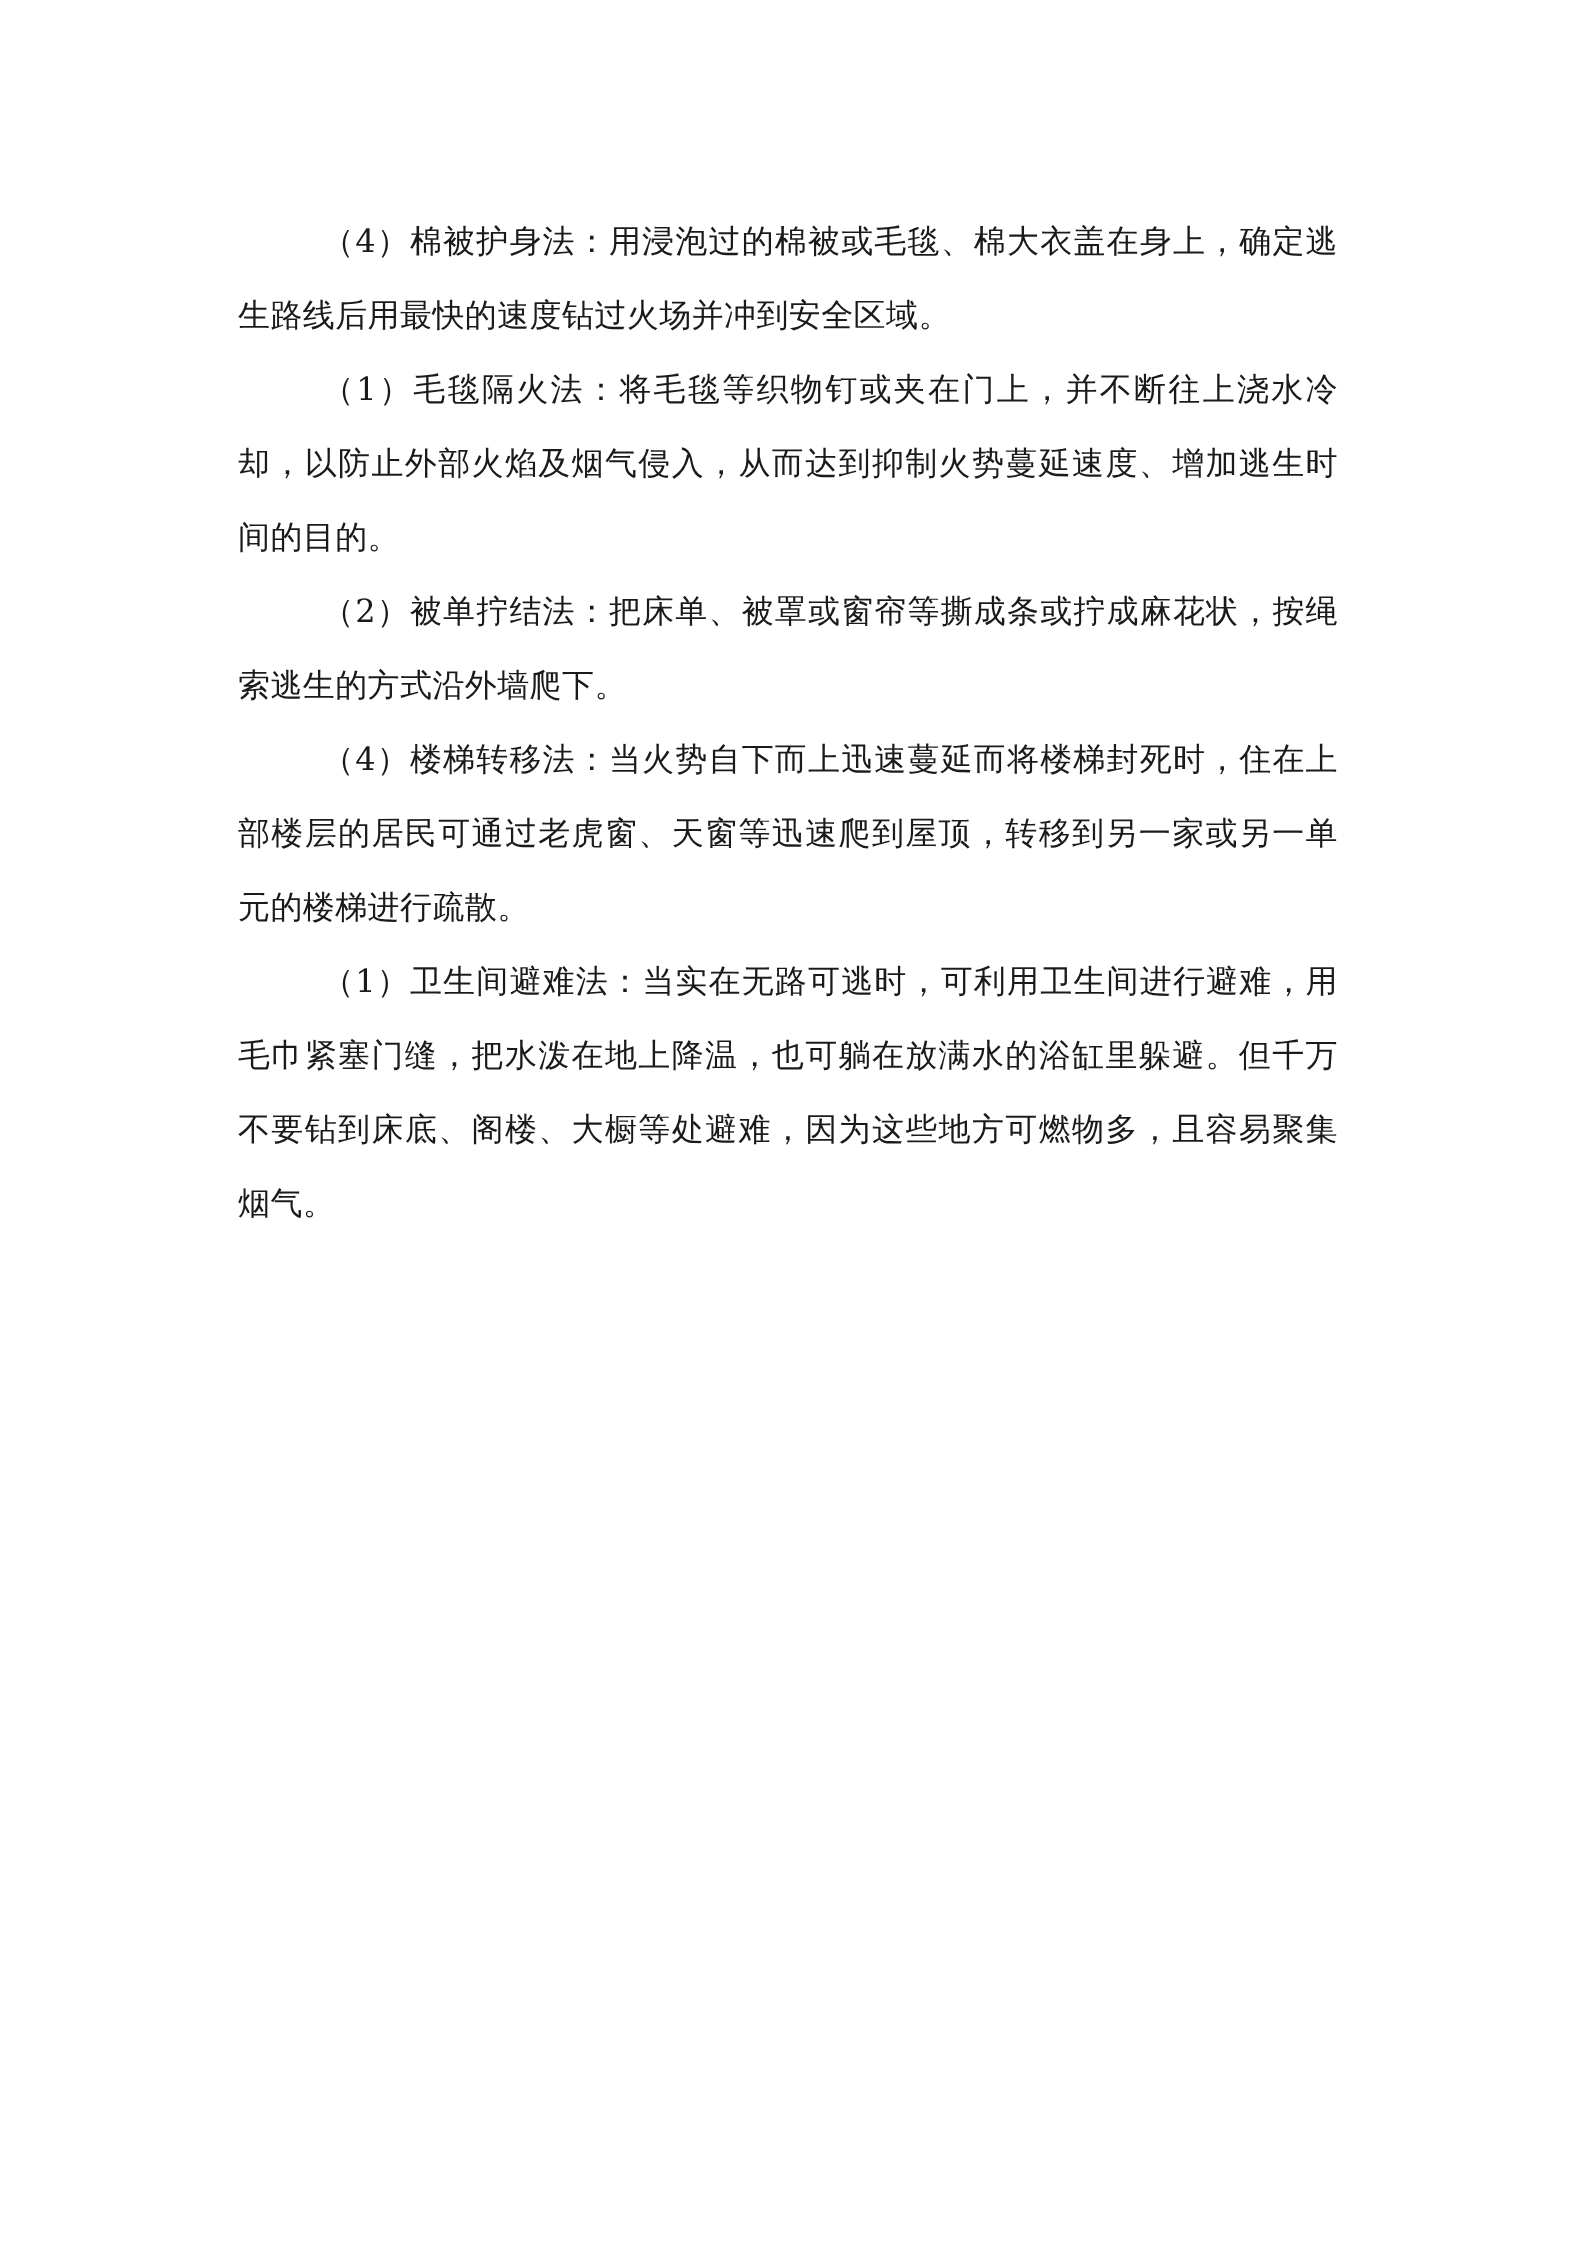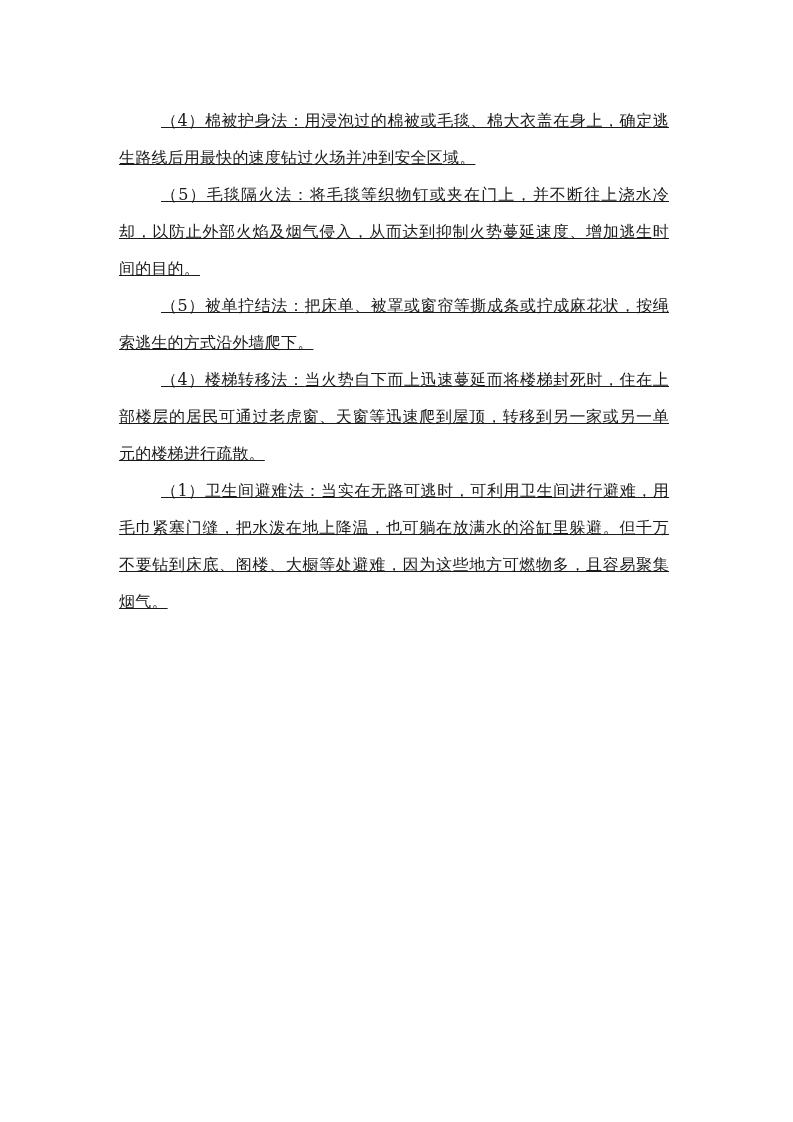--- a/index.html
+++ b/index.html
@@ -14,35 +14,34 @@
       overflow: hidden;
     }
     .page {
       position: absolute;
       left: 119px;
       top: 102px;
       width: 550px;
       font-family: "DejaVu Serif", "Liberation Serif", serif;
       font-size: 16px;
       color: #1a1a1a;
-      text-decoration: underline;
     }
     .para {
       margin: 0;
       line-height: 37px;
       text-indent: 42px;
       text-align: justify;
       letter-spacing: 0.2px;
     }
     .para.gap-before {
       margin-top: 20px;
     }
   </style>
 </head>
 <body>
 
 <div class="page">
   <p class="para"><span>（4）棉被护身法：</span><span>用浸泡过的棉被或毛毯、棉大衣盖在身上，确定逃生路线后用最快的速度钻过火场并冲到安全区域。</span></p>
-  <p class="para"><span>（5）毛毯隔火法：</span><span>将毛毯等织物钉或夹在门上，并不断往上浇水冷却，以防止外部火焰及烟气侵入，从而达到抑制火势蔓延速度、增加逃生时间的目的。</span></p>
-  <p class="para"><span>（5）被单拧结法：</span><span>把床单、被罩或窗帘等撕成条或拧成麻花状，按绳索逃生的方式沿外墙爬下。</span></p>
+  <p class="para"><span>（1）毛毯隔火法：</span><span>将毛毯等织物钉或夹在门上，并不断往上浇水冷却，以防止外部火焰及烟气侵入，从而达到抑制火势蔓延速度、增加逃生时间的目的。</span></p>
+  <p class="para"><span>（2）被单拧结法：</span><span>把床单、被罩或窗帘等撕成条或拧成麻花状，按绳索逃生的方式沿外墙爬下。</span></p>
   <p class="para"><span>（4）楼梯转移法：</span><span>当火势自下而上迅速蔓延而将楼梯封死时，住在上部楼层的居民可通过老虎窗、天窗等迅速爬到屋顶，转移到另一家或另一单元的楼梯进行疏散。</span></p>
   <p class="para"><span>（1）卫生间避难法：</span><span>当实在无路可逃时，可利用卫生间进行避难，用毛巾紧塞门缝，把水泼在地上降温，也可躺在放满水的浴缸里躲避。但千万不要钻到床底、阁楼、大橱等处避难，因为这些地方可燃物多，且容易聚集烟气。</span></p>
 </div>
 
 </body></html>

